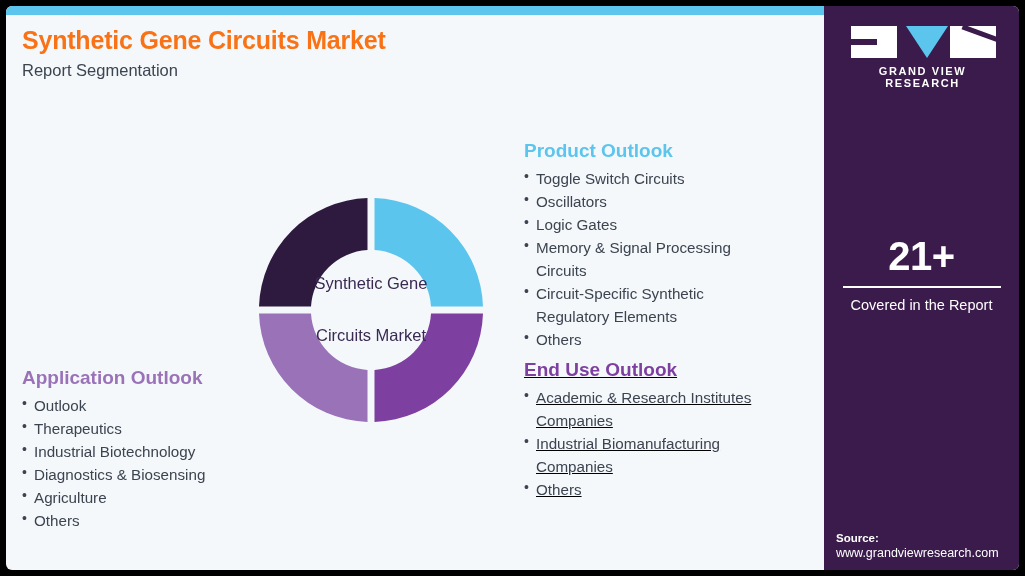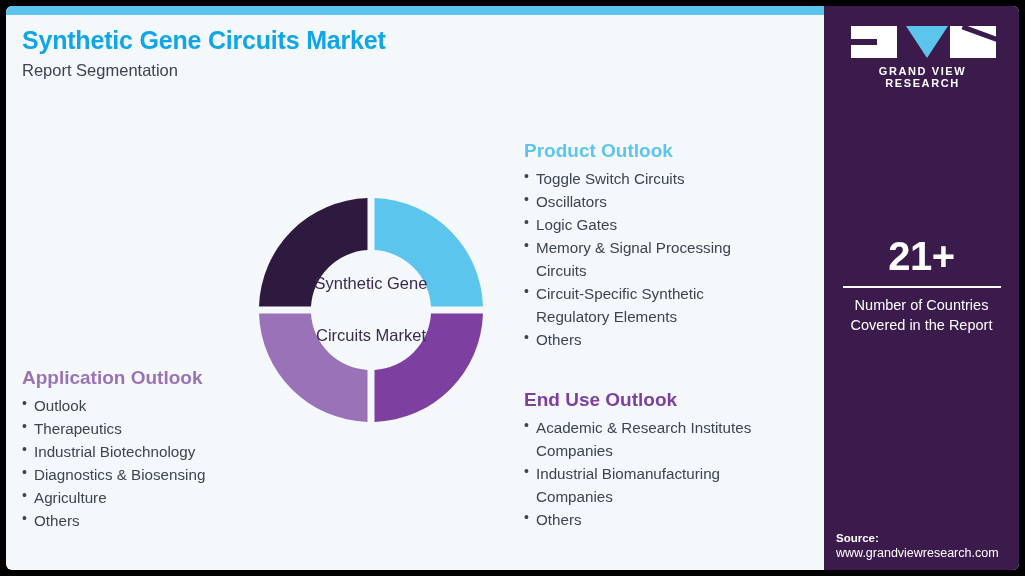--- a/index.html
+++ b/index.html
@@ -98,21 +98,21 @@
   #source-block {
     position:absolute; left:836px; bottom:16px;
     width:185px; color:#ffffff;
   }
   #source-label { font-size:11.5px; font-weight:bold; margin-bottom:2px; }
   #source-url { font-size:12.5px; }
 
   
   #header { position:absolute; left:22px; top:26px; width:600px; }
   #report-title {
-    font-size:25px; font-weight:bold; color:#0ea5e9;
+    font-size:25px; font-weight:bold; color:#f97316;
     letter-spacing:-0.2px; line-height:1.15;
   }
   #report-subtitle {
     font-size:16.5px; color:#3c4450; margin-top:6px;
   }
 
   
   .outlook { position:absolute; }
   .outlook-title {
     font-size:19px; font-weight:bold; line-height:1.2; margin-bottom:4px;
@@ -132,21 +132,21 @@
 
   #regional-outlook { left:22px; top:140px; width:250px; }
   #regional-outlook .outlook-title { color:#2e1a3f; }
 
   #product-outlook { left:524px; top:140px; width:290px; }
   #product-outlook .outlook-title { color:#5bc5ed; }
 
   #application-outlook { left:22px; top:367px; width:250px; }
   #application-outlook .outlook-title { color:#9a72b8; }
 
-  #enduse-outlook { left:524px; top:389px; width:295px; }
+  #enduse-outlook { left:524px; top:359px; width:295px;text-decoration:underline; }
   #enduse-outlook .outlook-title { color:#7d3fa0; }
 
   
   #donut-wrap {
     position:absolute;
     left:233px; top:172px;
     width:276px; height:276px;
   }
   #donut-svg { display:block; width:276px; height:276px; }
   #donut-center-text {
@@ -178,21 +178,20 @@
       <div class="logo-v"></div>
       <div class="logo-r"></div>
     </div>
     <div class="logo-text">GRAND VIEW RESEARCH</div>
   </div>
 
   <div id="stat-block">
     <div id="stat-value">21+</div>
     <div id="stat-divider"></div>
     <div id="stat-caption">
-      <div>Number of Countries</div>
       <div>Covered in the Report</div>
     </div>
   </div>
 
   <div id="source-block">
     <div id="source-label">Source:</div>
     <div id="source-url">www.grandviewresearch.com</div>
   </div>
 
   <div id="header">

